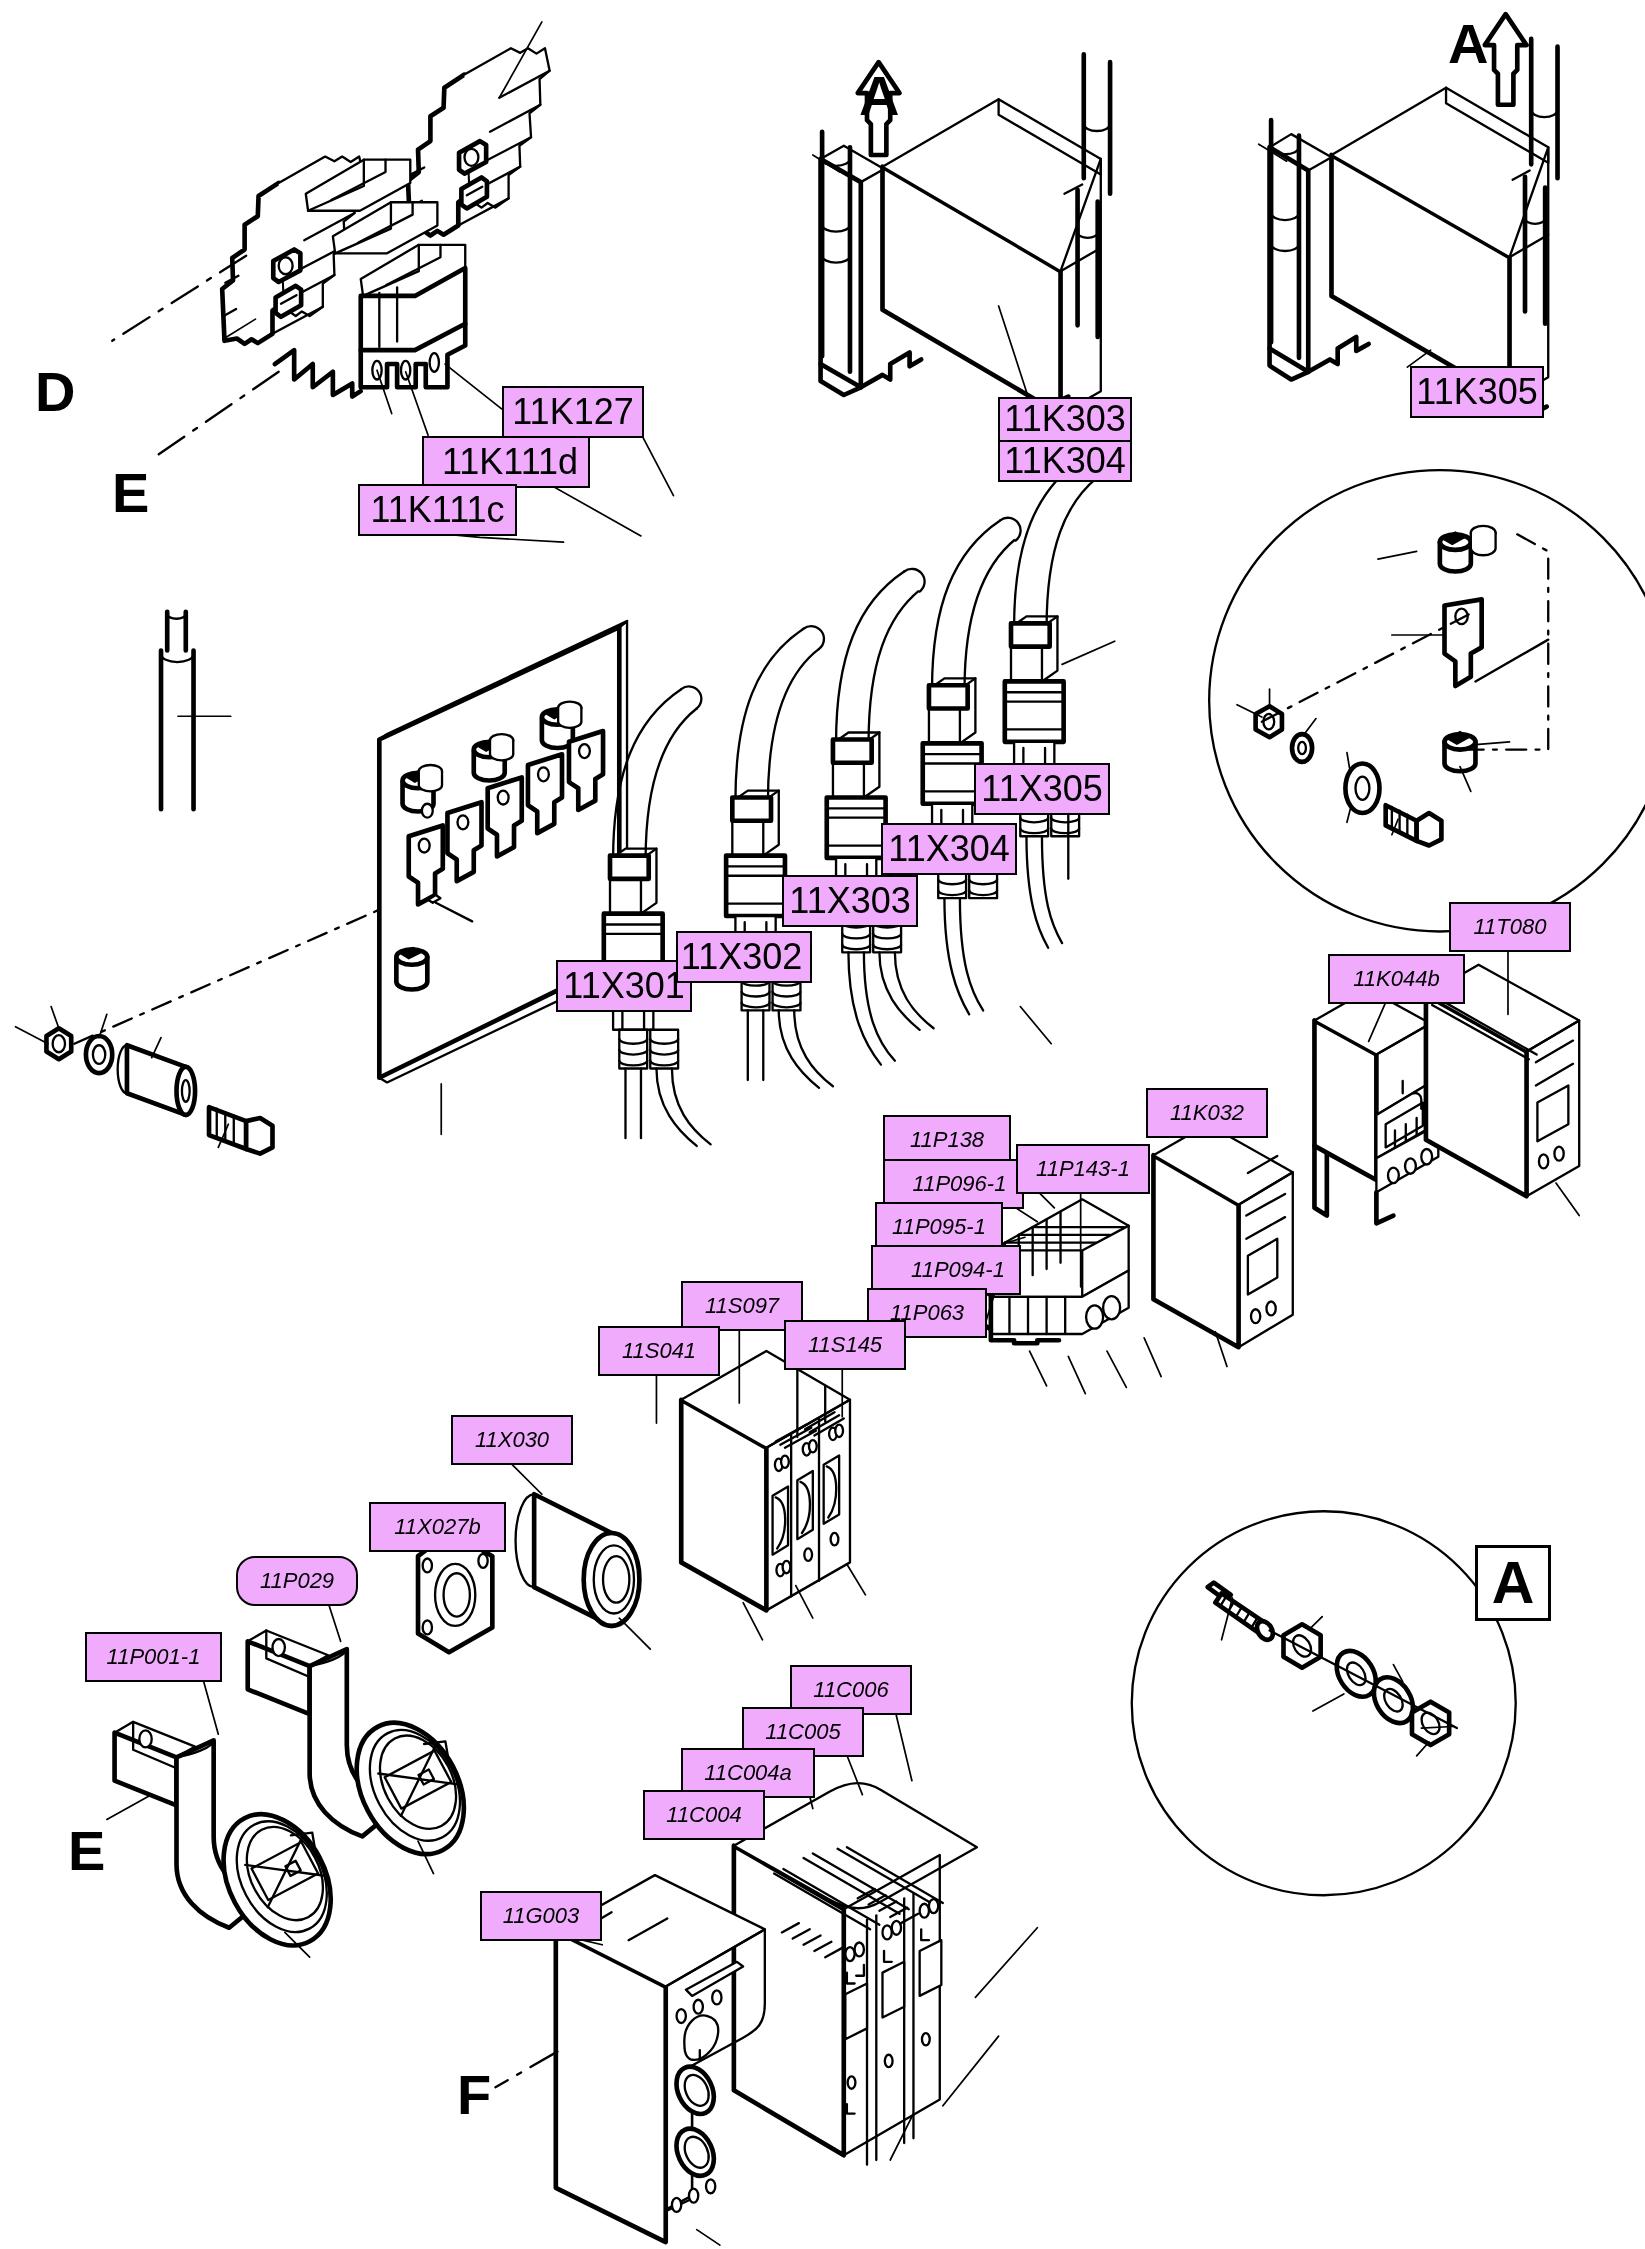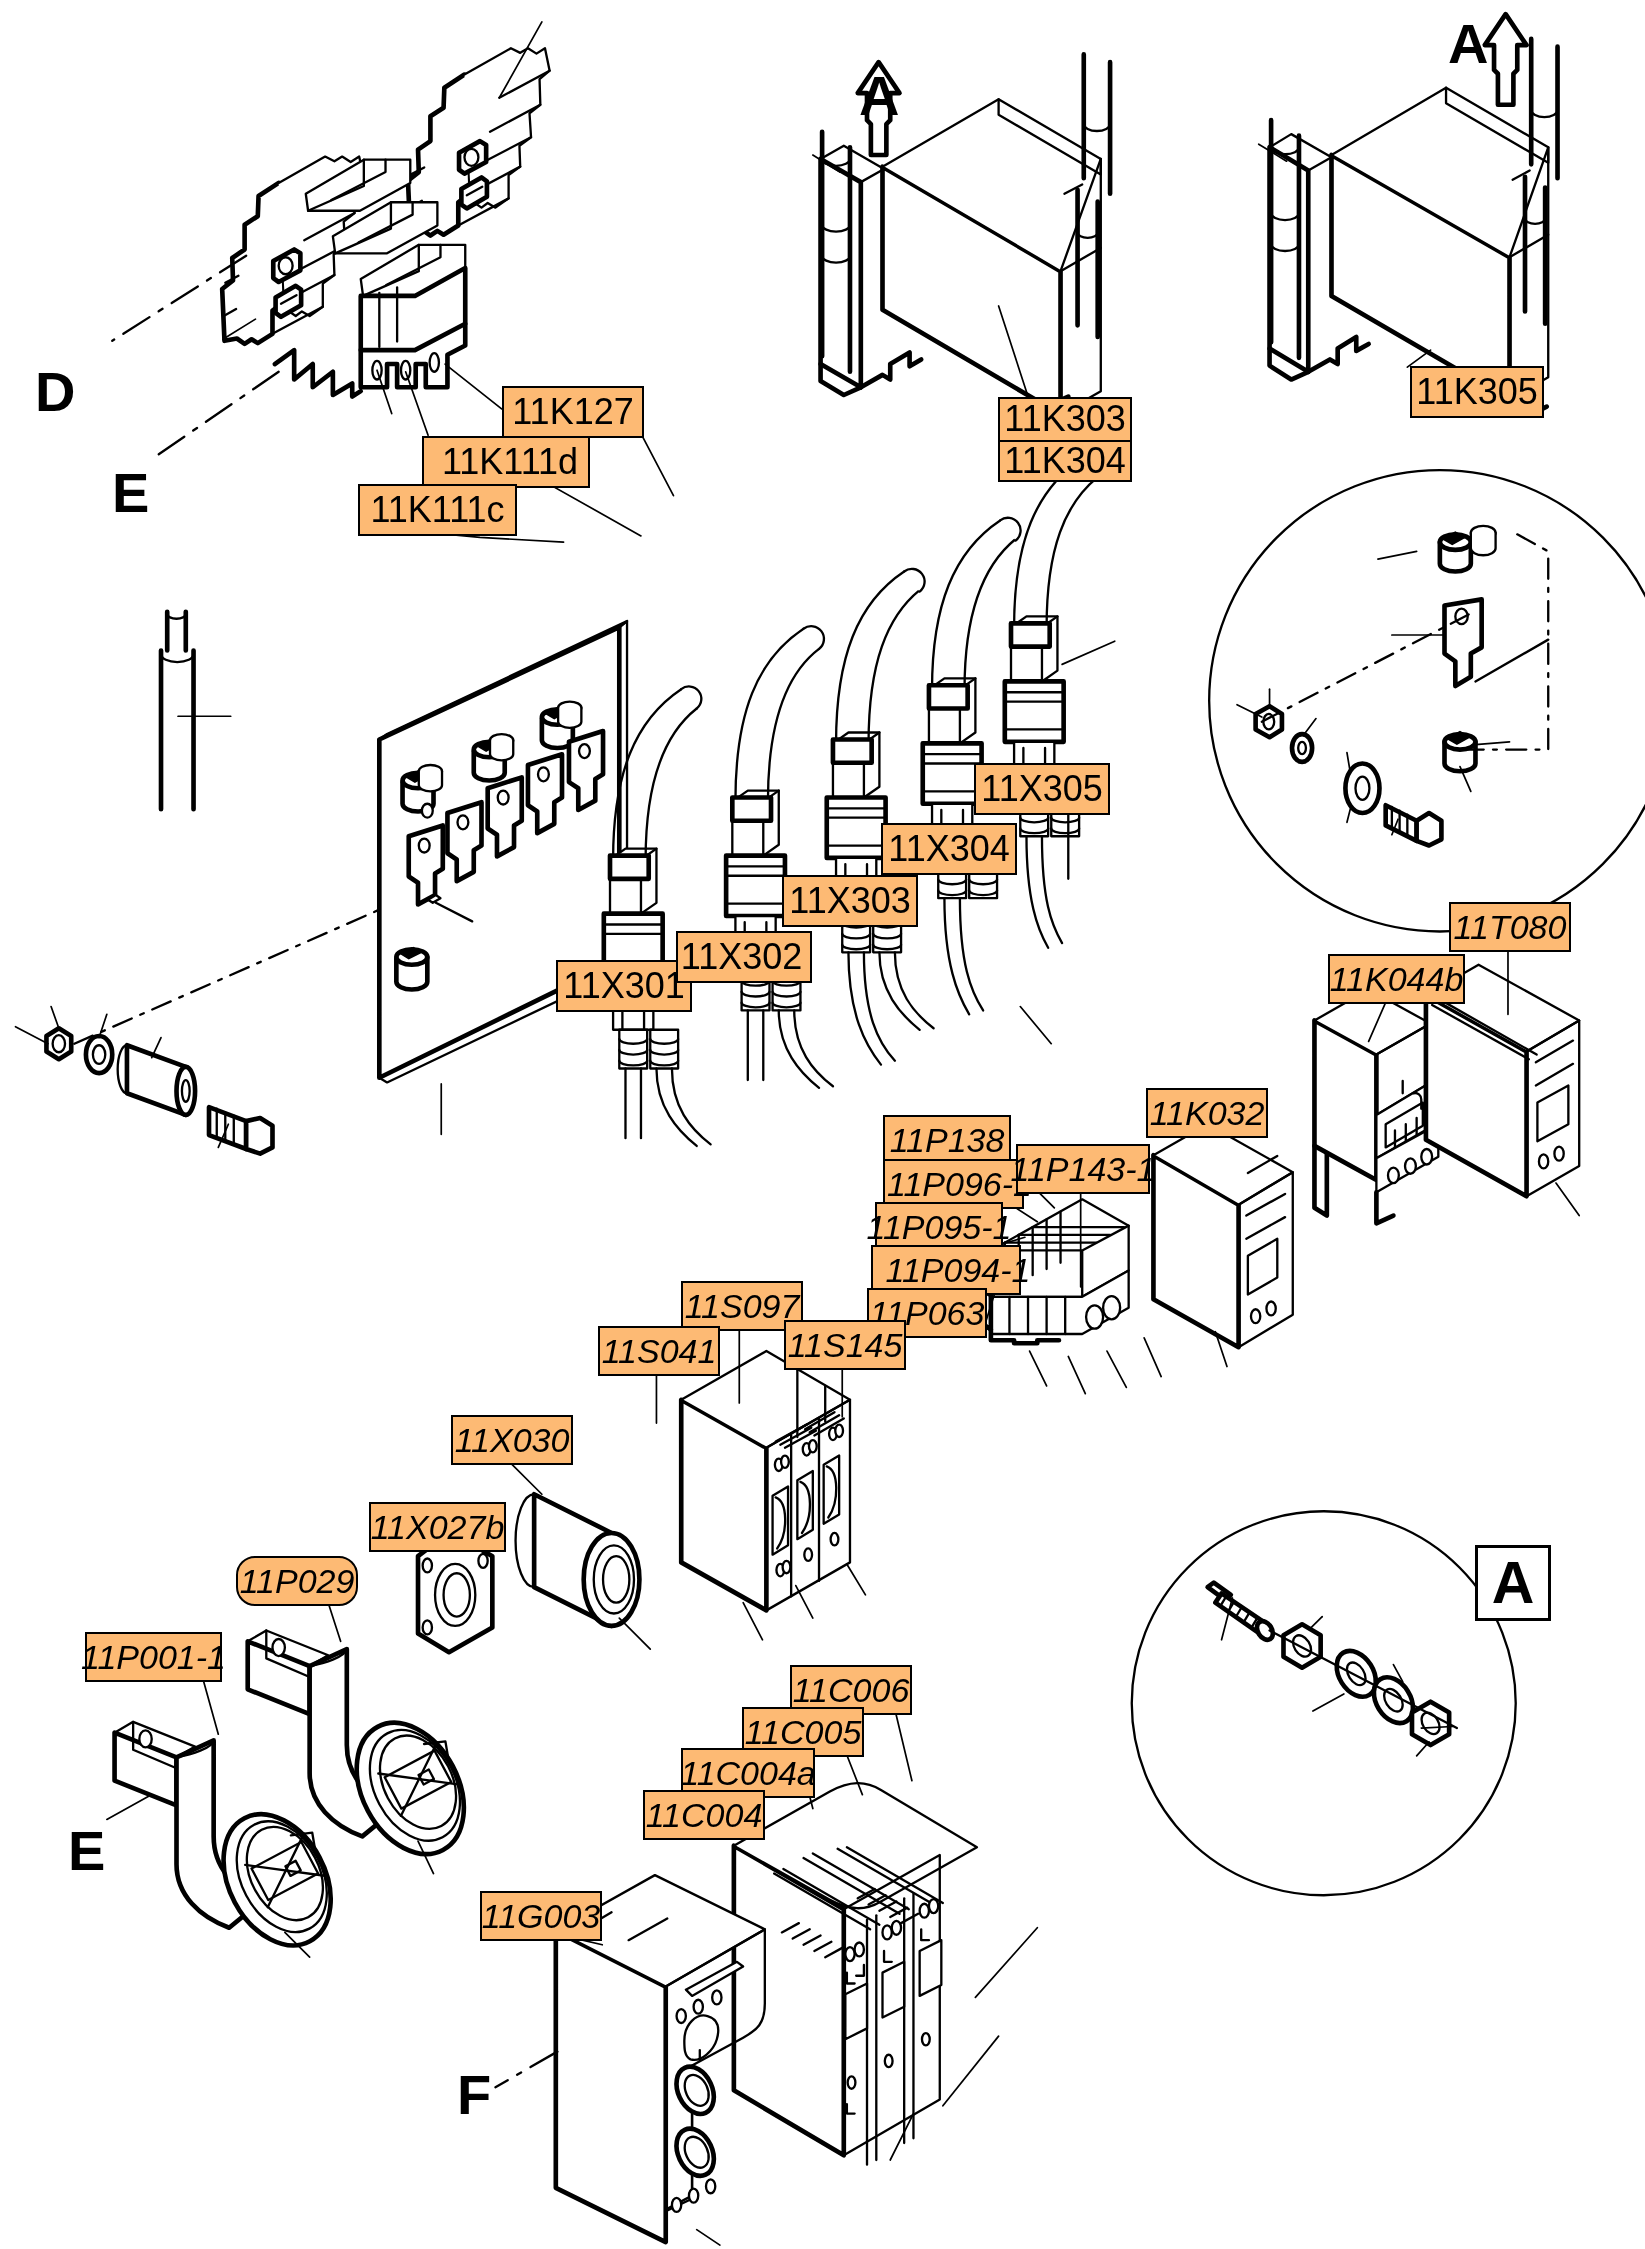--- a/index.html
+++ b/index.html
@@ -2,29 +2,29 @@
 <html style="font-size:12.4px"><head>
 <meta charset="utf-8">
 <title>Exploded Parts Diagram</title>
 <style>
   html,body{margin:0;padding:0;background:#ffffff;}
   body{font-family:"Liberation Sans", sans-serif;}
   #sheet{position:relative;width:1645px;height:2250px;background:#fff;overflow:hidden;}
   #art{position:absolute;left:0;top:0;width:1645px;height:2250px;}
 
   
-  .lbl{position:absolute;border:2.3px solid #000;background:#fdba74;
+  .lbl{position:absolute;border:2.3px solid #000;background:#f0abfc;
        color:#000;line-height:1;white-space:nowrap;
        display:flex;align-items:center;justify-content:center;
        font-family:"Liberation Sans", sans-serif;}
   .lbl.up{font-style:normal;}
   .lbl.it{font-style:italic;}
   .lbl span{display:block;padding:0 7.7px;}
   .lbl.s46{font-size:36px;height:48px;}
-  .lbl.s44{font-size:34px;height:46px;text-align:center;}
+  .lbl.s44{font-size:22px;height:46px;text-align:center;}
 
   
   .lbl.stack{flex-direction:column;padding:0;}
   .lbl.stack > span{height:50%;display:flex;align-items:center;justify-content:center;width:100%;box-sizing:border-box;}
   .lbl.stack > span.div{border-top:2.3px solid #000;}
 
   
   .vletter{position:absolute;font-size:56px;font-weight:bold;color:#000;
            font-family:"Liberation Sans", sans-serif;line-height:1;}
   

